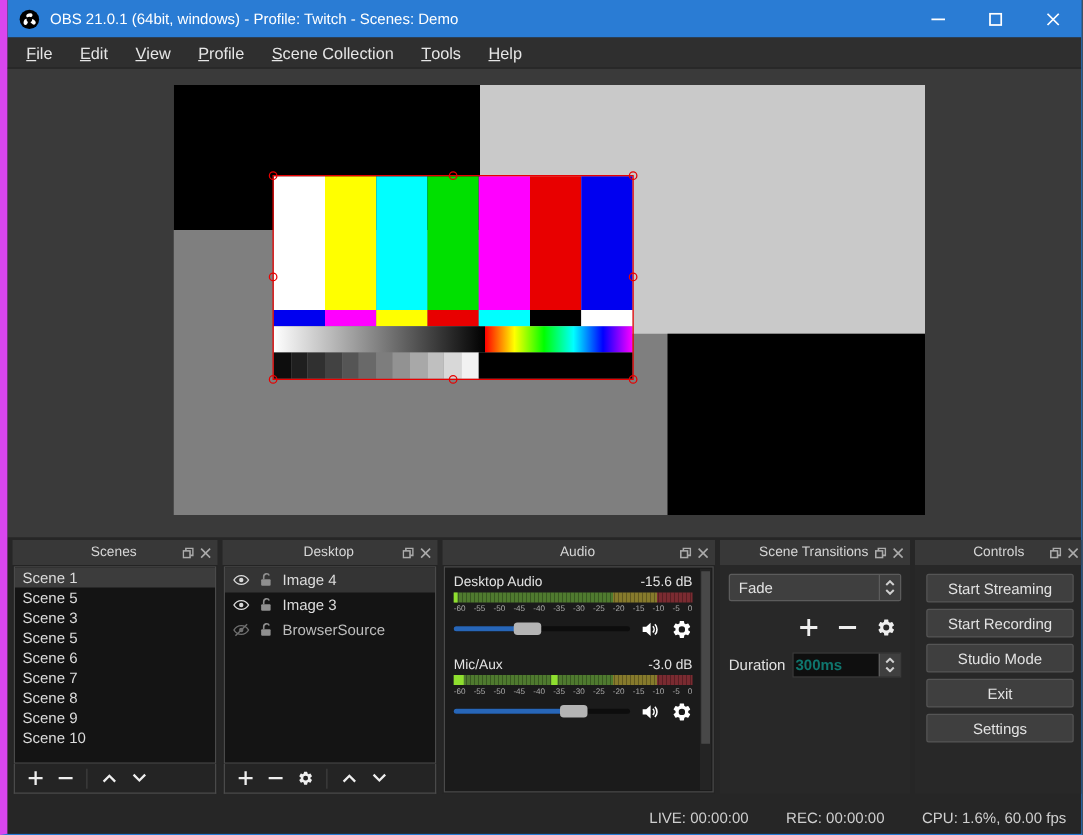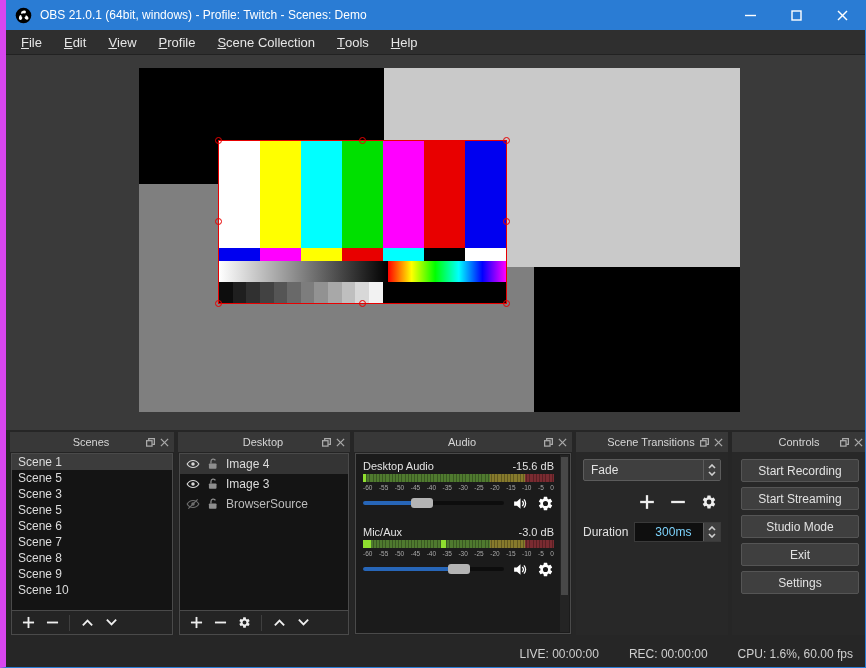--- a/index.html
+++ b/index.html
@@ -109,22 +109,22 @@
   .tr-combo { display:flex; height:22px; background:#3f3f3f; border:1px solid #5c5c5c; border-radius:2px; }
   .tr-combo-label { flex:1; color:#e2e2e2; font-size:12px; display:flex; align-items:center; padding-left:7px; }
   .spin { width:17px; border-left:1px solid #5c5c5c; display:flex; flex-direction:column;
           align-items:center; justify-content:center; gap:2px; background:#3f3f3f; }
   .spin svg { width:8px; height:5px; stroke:#cfcfcf; stroke-width:1.6; fill:none; display:block; }
   .tr-tools { display:flex; justify-content:flex-end; align-items:center; gap:11px; margin:11px 2px 10px 0; }
   .tr-tools .tb-btn svg { width:16px; height:16px; }
   .tr-dur { display:flex; align-items:center; gap:6px; }
   .tr-dur-label { color:#e2e2e2; font-size:12px; }
   .tr-field { flex:1; display:flex; height:20px; border:1px solid #3a3a3a; }
-  .tr-value { flex:1; background:#0f0f0f; color:#7dd3fc; font-size:12px; display:flex; align-items:center;
-              padding-left:20px; }
+  .tr-value { flex:1; background:#0f0f0f; color:#0f766e; font-size:12px; display:flex; align-items:center;
+              padding-left:1px;font-weight:bold; }
 
   
   .ctl-body { padding:7px 9px; display:flex; flex-direction:column; gap:5px; }
   .ctl-btn { height:23px; background:#3f3f3f; border:1px solid #555; border-radius:2px; color:#e2e2e2;
              font-size:12px; display:flex; align-items:center; justify-content:center;
              font-family:"Liberation Sans","DejaVu Sans",sans-serif; }
 
   
   .statusbar { position:absolute; left:0; bottom:0; width:100%; height:27px; background:#262626;
                display:flex; align-items:center; justify-content:flex-end; gap:30px; padding-right:12px;
@@ -563,22 +563,22 @@
             </span>
           <span class="dt-icon">
               <svg viewBox="0 0 10 10">
                 <line x1="1" y1="1" x2="9" y2="9"></line>
                 <line x1="9" y1="1" x2="1" y2="9"></line>
               </svg>
             </span>
         </span>
       </div>
       <div class="ctl-body" id="controlButtons">
+          <button class="ctl-btn">Start Streaming</button>
           <button class="ctl-btn">Start Recording</button>
-          <button class="ctl-btn">Start Streaming</button>
           <button class="ctl-btn">Studio Mode</button>
           <button class="ctl-btn">Exit</button>
           <button class="ctl-btn">Settings</button>
         </div>
     </div>
 
   </div>
 
   <div class="statusbar">
     <span>LIVE: 00:00:00</span>

